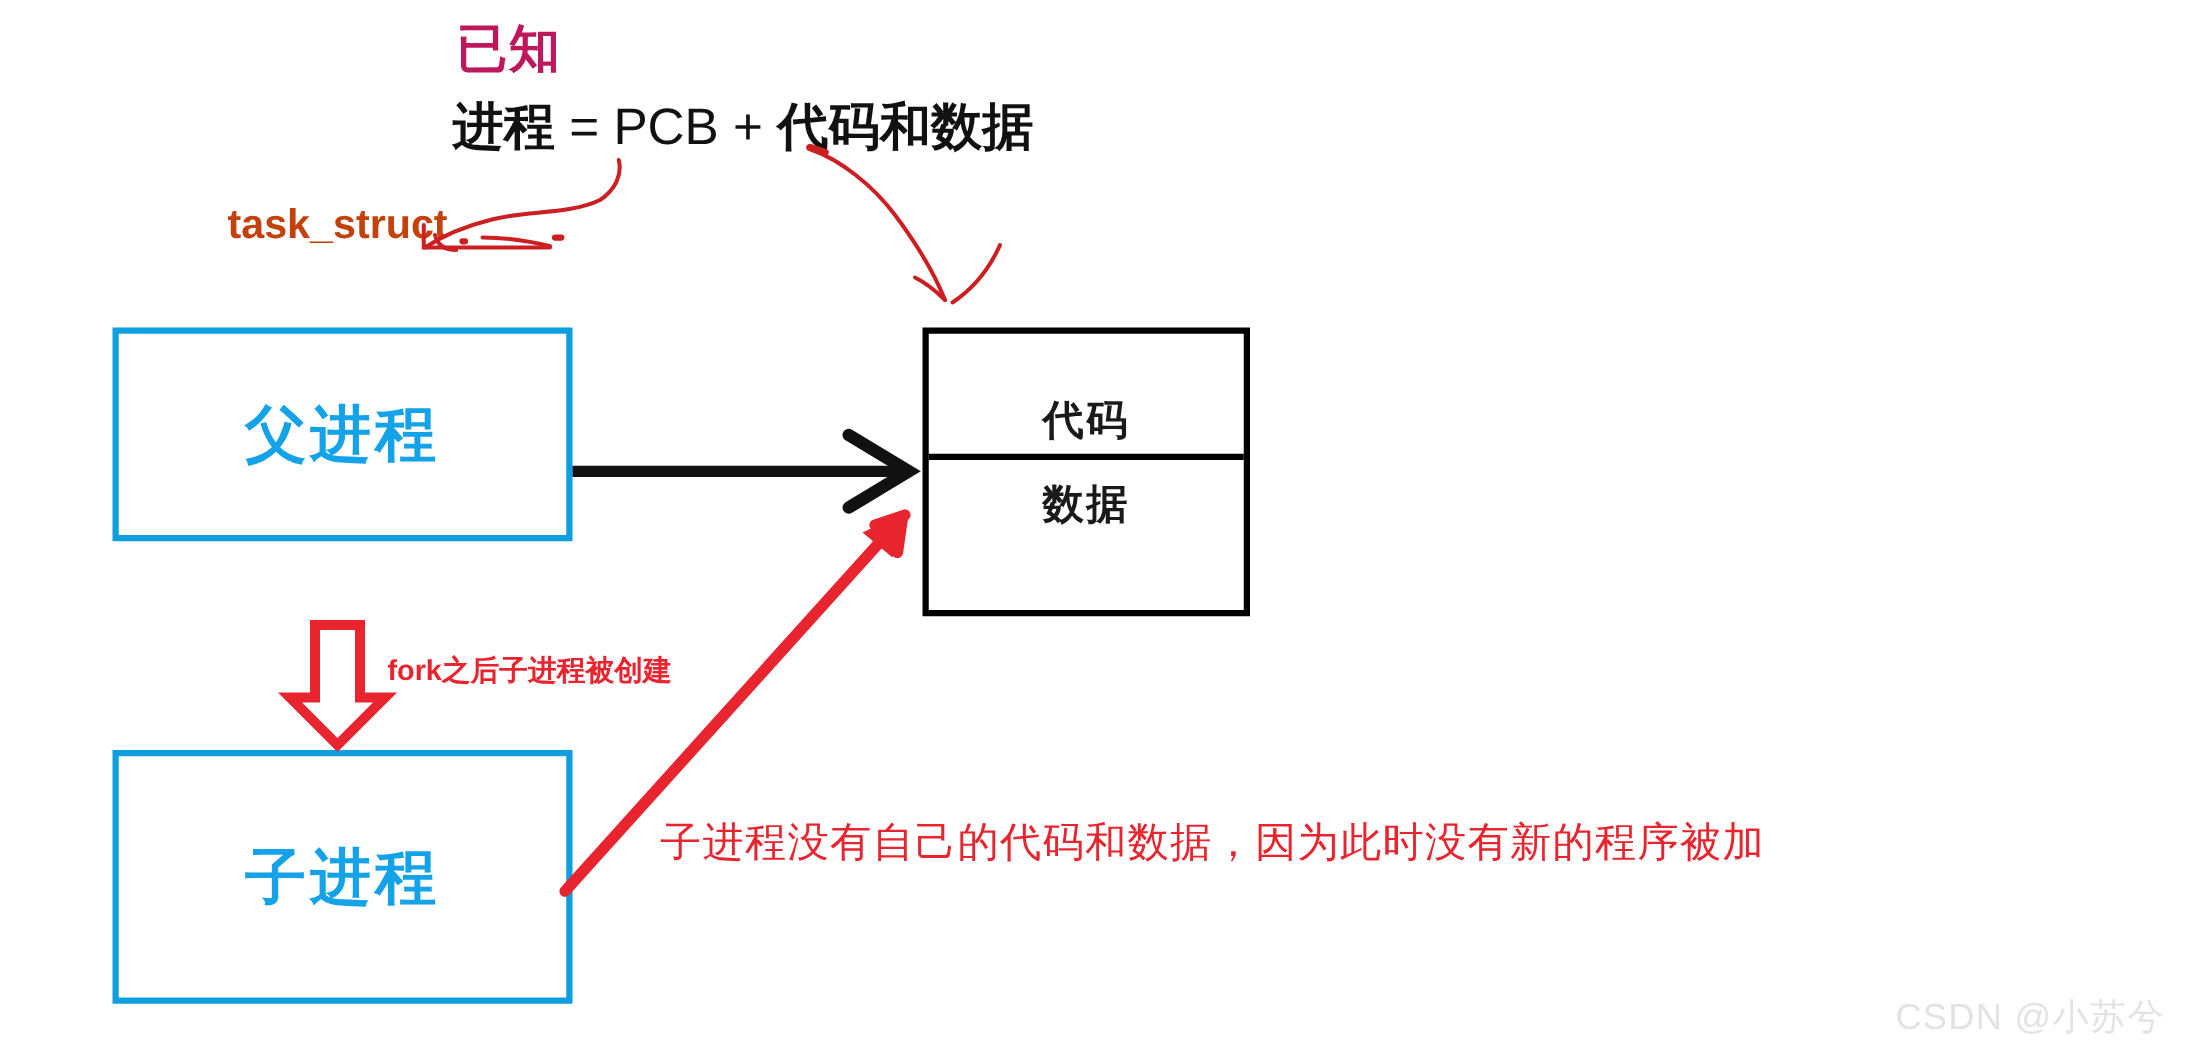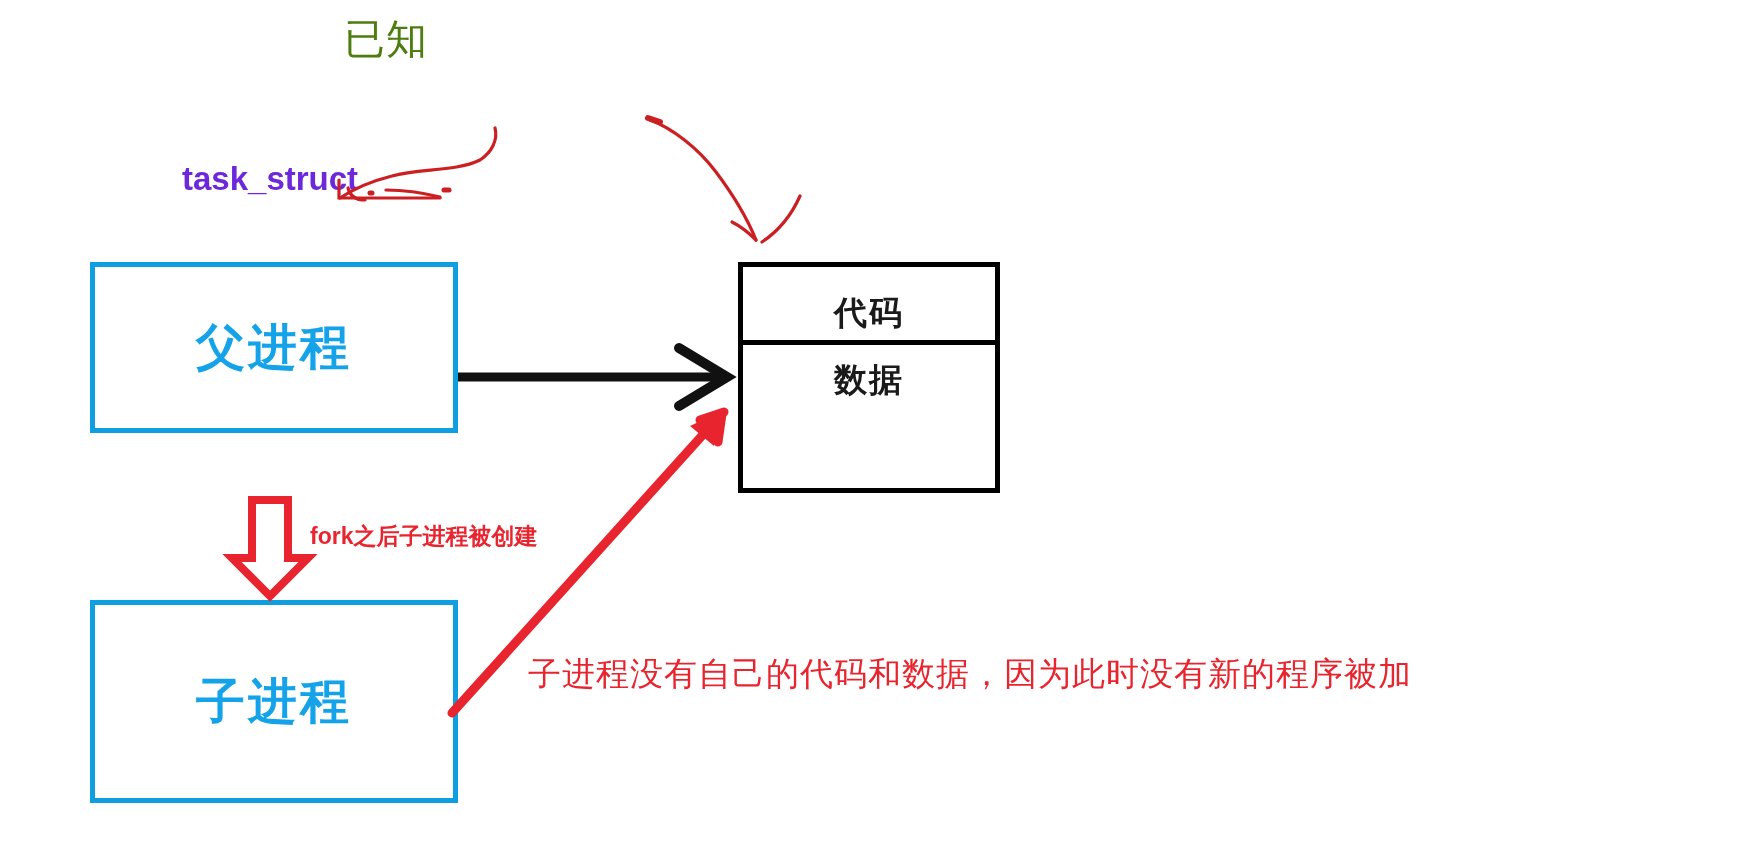--- a/index.html
+++ b/index.html
@@ -14,25 +14,25 @@
     position: relative;
     width: 1748px;
     height: 842px;
     background: #ffffff;
     overflow: hidden;
   }
 
   
   .hdr-known {
     position: absolute;
-    left: 344px;
+    left: 365px;
     top: 12px;
     font-size: 41px;
-    font-weight: normal;
-    color: #4d7c0f;
+    font-weight: bold;
+    color: #be185d;
     letter-spacing: 1px;
     white-space: nowrap;
   }
   .hdr-formula {
     position: absolute;
     left: 362px;
     top: 74px;
     font-size: 41px;
     font-weight: bold;
     color: #111111;
@@ -42,21 +42,21 @@
     font-weight: normal;
   }
 
   
   .task-struct-label {
     position: absolute;
     left: 182px;
     top: 160px;
     font-size: 33px;
     font-weight: 600;
-    color: #6d28d9;
+    color: #c2410c;
     white-space: nowrap;
   }
 
   
   .proc-box {
     position: absolute;
     box-sizing: border-box;
     border: 5px solid #0f9ee0;
     background: #ffffff;
     display: flex;
@@ -97,20 +97,21 @@
   #codedata-box .cd-row {
     box-sizing: border-box;
     display: flex;
     align-items: center;
     justify-content: center;
   }
   #codedata-box .cd-row-code {
     height: 78px;
     border-bottom: 5px solid #000000;
     padding-top: 20px;
+    margin-top: 23px;
   }
   #codedata-box .cd-row-data {
     height: 70px;
   }
   #codedata-box .cd-text {
     font-size: 33px;
     font-weight: bold;
     color: #1a1a1a;
     letter-spacing: 2px;
   }
@@ -163,20 +164,23 @@
     white-space: nowrap;
   }
 </style>
 </head>
 <body>
 
 <div id="canvas">
 
   <div class="hdr-known">已知</div>
 
+  <div class="hdr-formula">
+    <span>进程</span><span class="plain"> = </span><span class="plain">PCB</span><span class="plain"> + </span><span>代码和数据</span>
+  </div>
 
   <div class="task-struct-label">task_struct</div>
 
   <div class="proc-box" id="parent-box">
     <span class="proc-label">父进程</span>
   </div>
 
   <div class="proc-box" id="child-box">
     <span class="proc-label">子进程</span>
   </div>
@@ -228,14 +232,15 @@
 
     <g>
       <line x1="452" y1="713" x2="718" y2="418" stroke="#e8252e" stroke-width="9" stroke-linecap="round"></line>
       <polygon points="724,410 690,426 714,446" fill="#e8252e"></polygon>
       <line x1="700" y1="420" x2="724" y2="412" stroke="#e8252e" stroke-width="9" stroke-linecap="round"></line>
       <line x1="718" y1="442" x2="722" y2="414" stroke="#e8252e" stroke-width="9" stroke-linecap="round"></line>
     </g>
 
   </svg>
 
+  <div id="watermark">CSDN @小苏兮</div>
 
 </div>
 
 </body></html>

